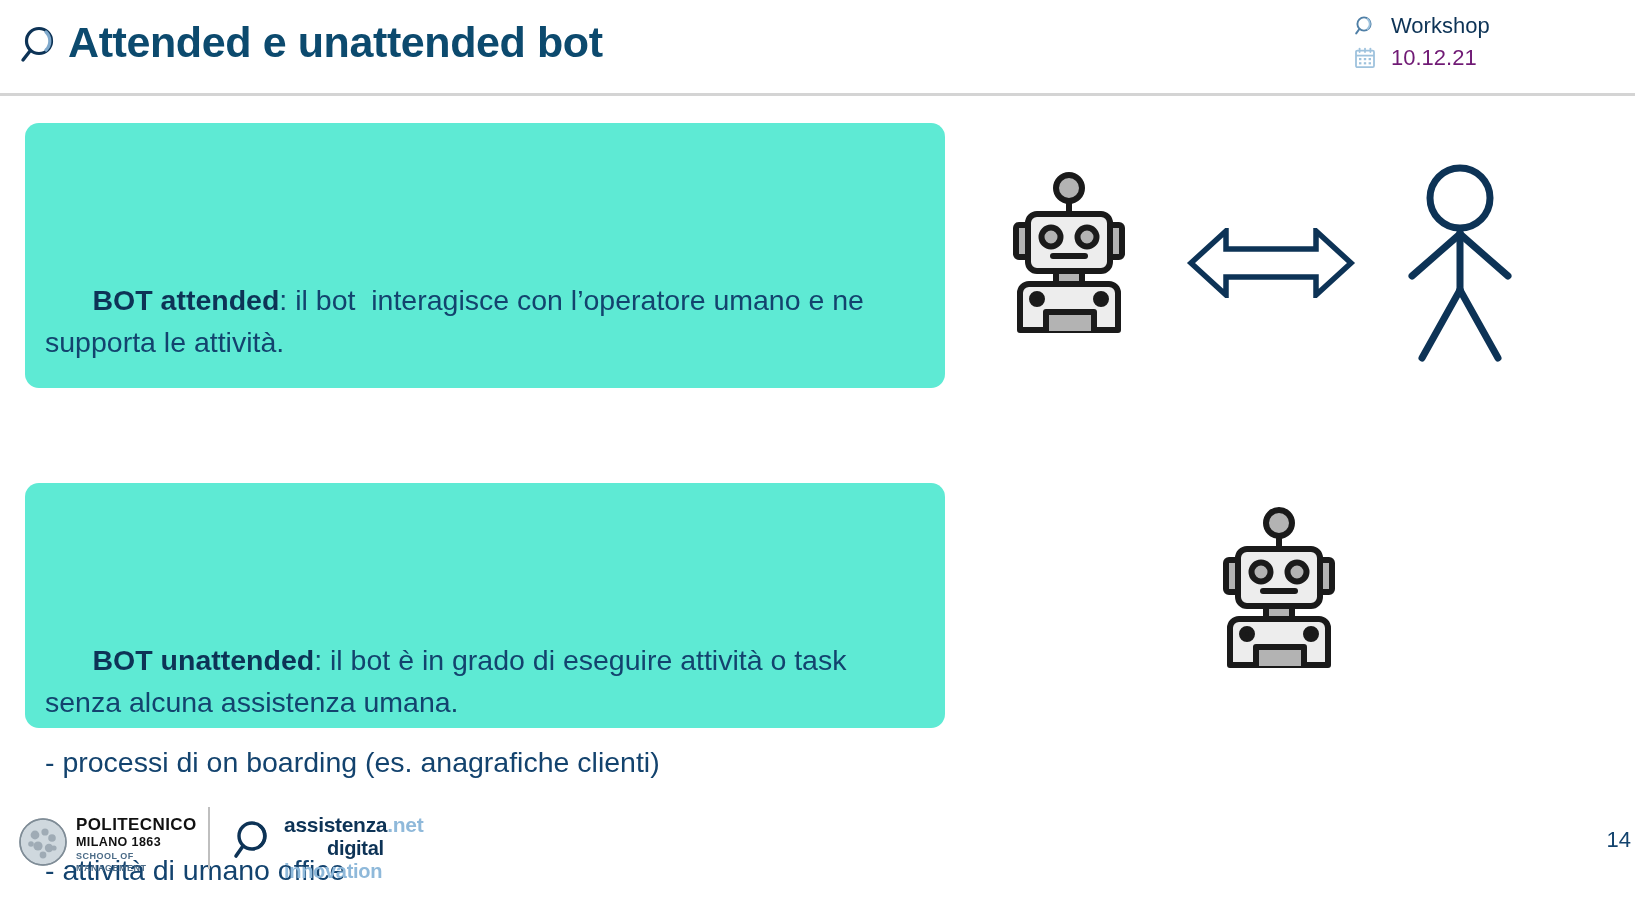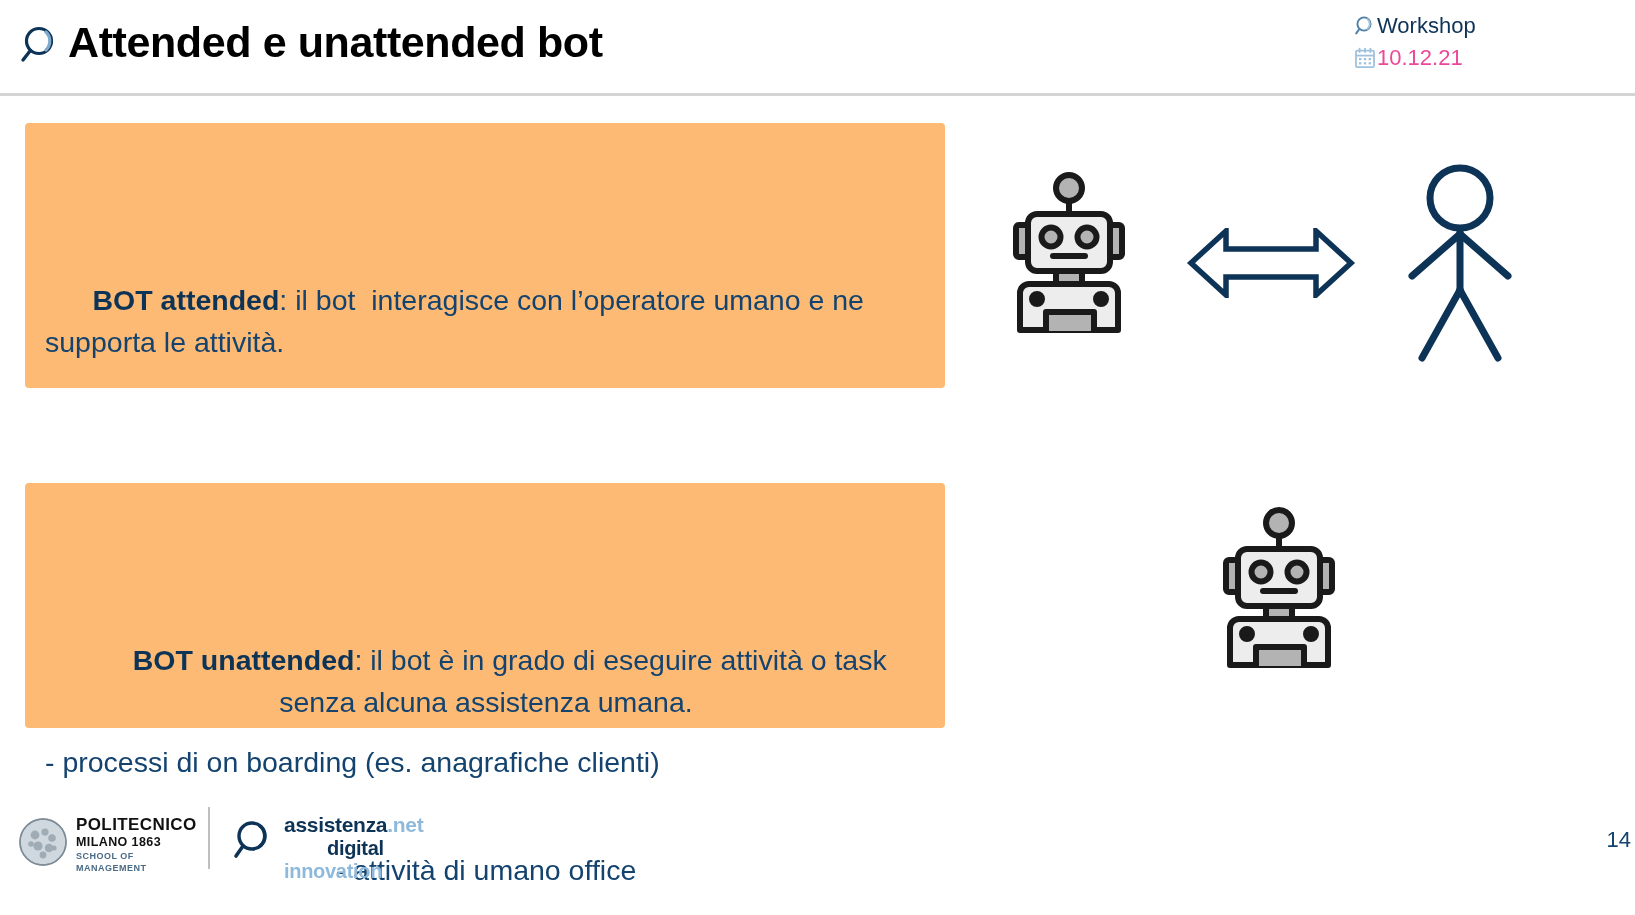--- a/index.html
+++ b/index.html
@@ -12,46 +12,46 @@
   }
   
   #header{
     position:absolute;left:0;top:0;width:1635px;height:95px;
   }
   #title-magnifier{
     position:absolute;left:16px;top:22px;width:44px;height:48px;
   }
   #page-title{
     position:absolute;left:68px;top:18px;
-    font-size:43px;font-weight:bold;color:#000000;
+    font-size:43px;font-weight:bold;color:#0c4a6e;
     letter-spacing:-0.4px;white-space:nowrap;
     font-family:"Liberation Sans", sans-serif;
   }
   #header-rule{
     position:absolute;left:0;top:93px;width:1635px;height:3px;
     background:#d4d4d4;
   }
   #meta{
     position:absolute;right:22px;top:10px;width:260px;height:72px;
   }
   .meta-row{
     display:flex;align-items:center;justify-content:flex-start;
-    height:32px;gap:0;
+    height:32px;gap:14px;
   }
   .meta-icon{width:24px;height:24px;flex:0 0 24px;position:relative;}
   .meta-label{font-size:22px;color:#0d3356;font-family:"Liberation Sans", sans-serif;}
-  .meta-label.dim{color:#ec4899;}
+  .meta-label.dim{color:#701a75;}
   
   .card{
     position:absolute;
-    background:#fdba74;
-    border-radius:4px;
+    background:#5eead4;
+    border-radius:14px;
   }
   #card-attended{left:25px;top:123px;width:920px;height:265px;}
-  #card-unattended{left:25px;top:483px;width:920px;height:245px;text-align:center;}
+  #card-unattended{left:25px;top:483px;width:920px;height:245px;}
   .card-text{
     position:absolute;left:20px;right:18px;top:30px;
     font-size:28.5px;line-height:42px;color:#13436e;
     font-family:"Liberation Sans", sans-serif;
     white-space:pre-wrap;
   }
   .card-text .lead{font-weight:bold;color:#0d3356;}
   .card-line{display:block;}
   
   #robot-1{position:absolute;left:1008px;top:168px;width:122px;height:165px;}

